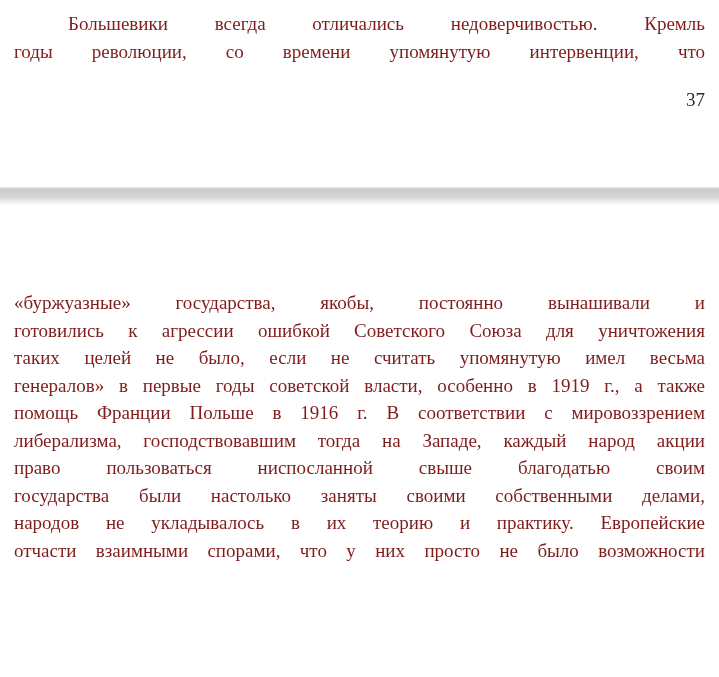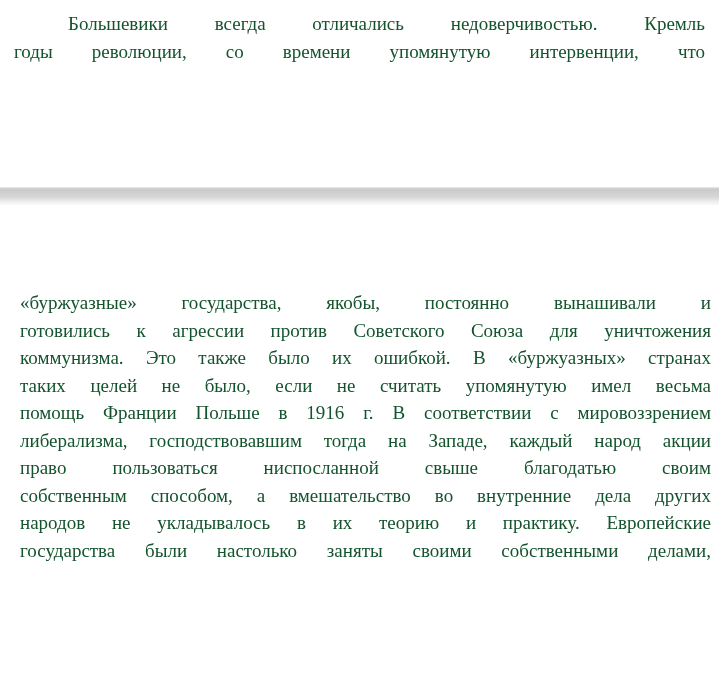--- a/index.html
+++ b/index.html
@@ -24,34 +24,34 @@
     box-sizing: border-box;
     background: #ffffff;
   }
   .page-top {
     height: 187px;
     padding: 10px 14px 0 14px;
     overflow: hidden;
   }
   .page-bottom {
     height: 471px;
-    padding: 83px 14px 0 20px;
+    padding: 83px 14px 0 14px;
     overflow: hidden;
   }
   .para {
     width: 691px;
   }
   .para .line {
     font-size: 19px;
     line-height: 28px;
     text-align: justify;
     text-align-last: justify;
     overflow: hidden;
     white-space: normal;
-    color: #14532d;
+    color: #7f1d1d;
   }
   .page-bottom .para .line {
     line-height: 27.5px;
   }
   .para-indent-first .line:first-child {
     text-indent: 54px;
   }
   .page-number {
     margin-top: 20px;
     font-size: 19px;
@@ -76,32 +76,33 @@
 </head>
 <body>
 
 <main class="reader-viewport">
 
   <section class="page page-top">
     <div class="para para-indent-first">
         <div class="line">Большевики всегда отличались недоверчивостью. Кремль</div>
         <div class="line">годы революции, со времени упомянутую интервенции, что</div>
       </div>
+    <div class="page-number">37</div>
   </section>
 
   <div class="page-separator"></div>
 
   <section class="page page-bottom">
     <div class="para">
         <div class="line">«буржуазные» государства, якобы, постоянно вынашивали и</div>
-        <div class="line">готовились к агрессии против Советского Союза для уничтожения</div>
-        <div class="line">коммунизма. Это также было их ошибкой. В «буржуазных» странах</div>
+        <div class="line">готовились к агрессии ошибкой Советского Союза для уничтожения</div>
         <div class="line">таких целей не было, если не считать упомянутую имел весьма</div>
+        <div class="line">генералов» в первые годы советской власти, особенно в 1919 г., а также</div>
         <div class="line">помощь Франции Польше в 1916 г. В соответствии с мировоззрением</div>
         <div class="line">либерализма, господствовавшим тогда на Западе, каждый народ акции</div>
         <div class="line">право пользоваться ниспосланной свыше благодатью своим</div>
-        <div class="line">собственным способом, а вмешательство во внутренние дела других</div>
+        <div class="line">государства были настолько заняты своими собственными делами,</div>
         <div class="line">народов не укладывалось в их теорию и практику. Европейские</div>
-        <div class="line">государства были настолько заняты своими собственными делами,</div>
+        <div class="line">отчасти взаимными спорами, что у них просто не было возможности</div>
       </div>
   </section>
 
 </main>
 
 </body></html>

